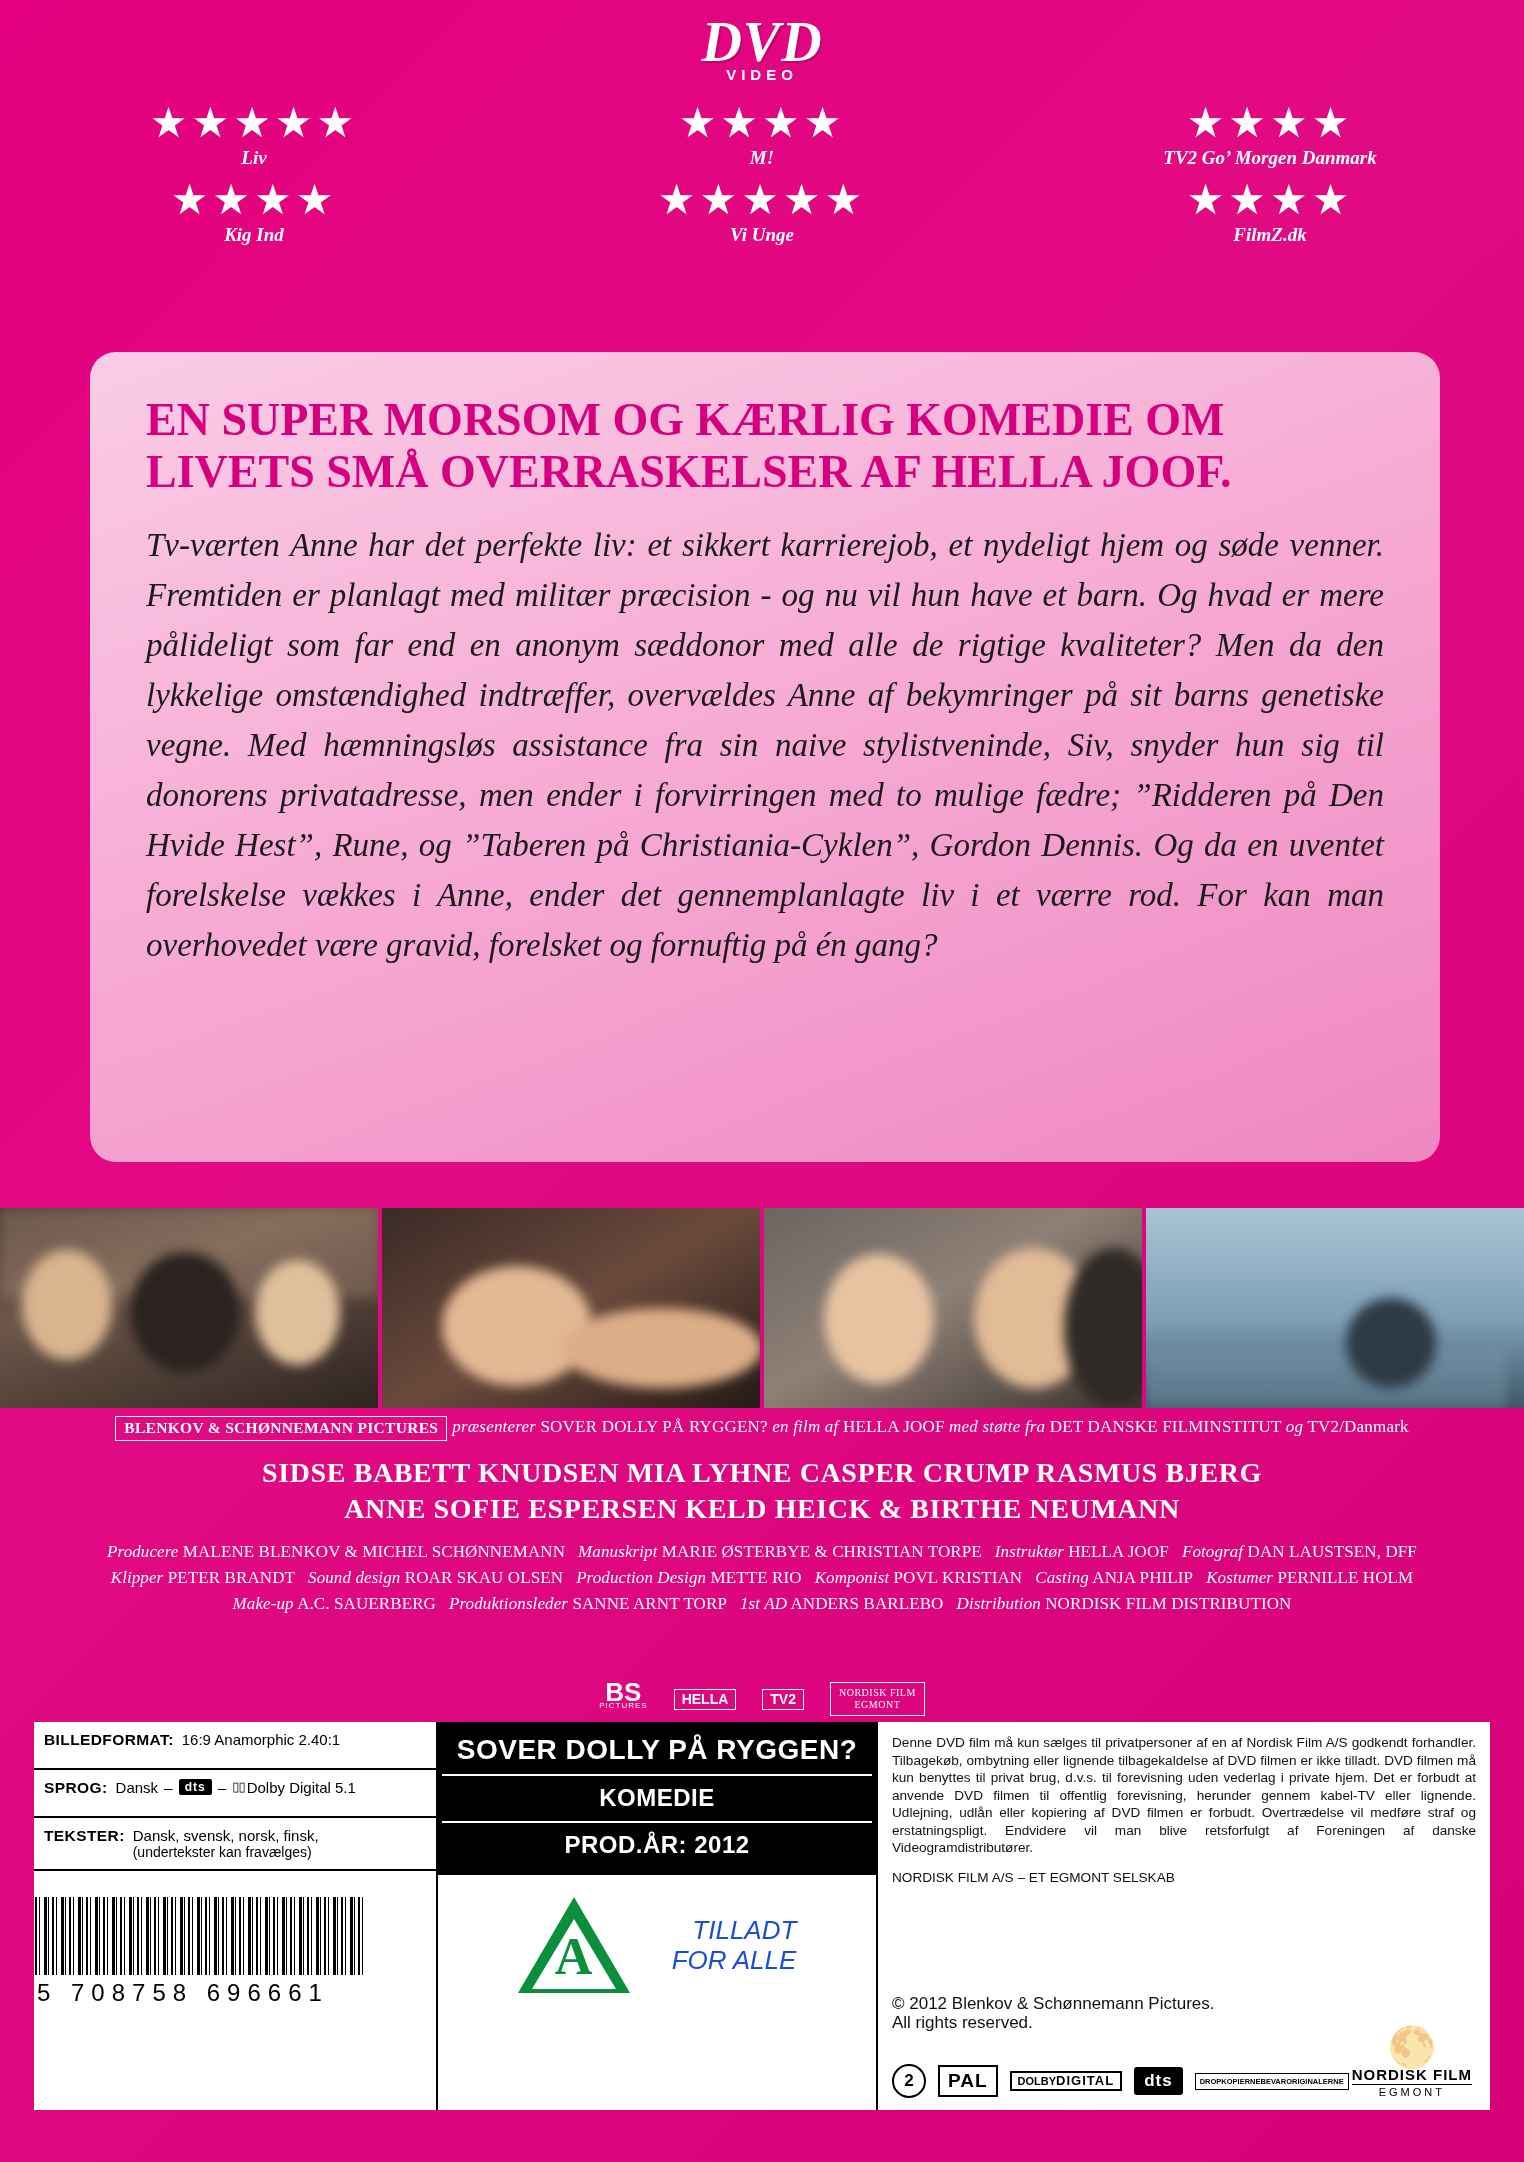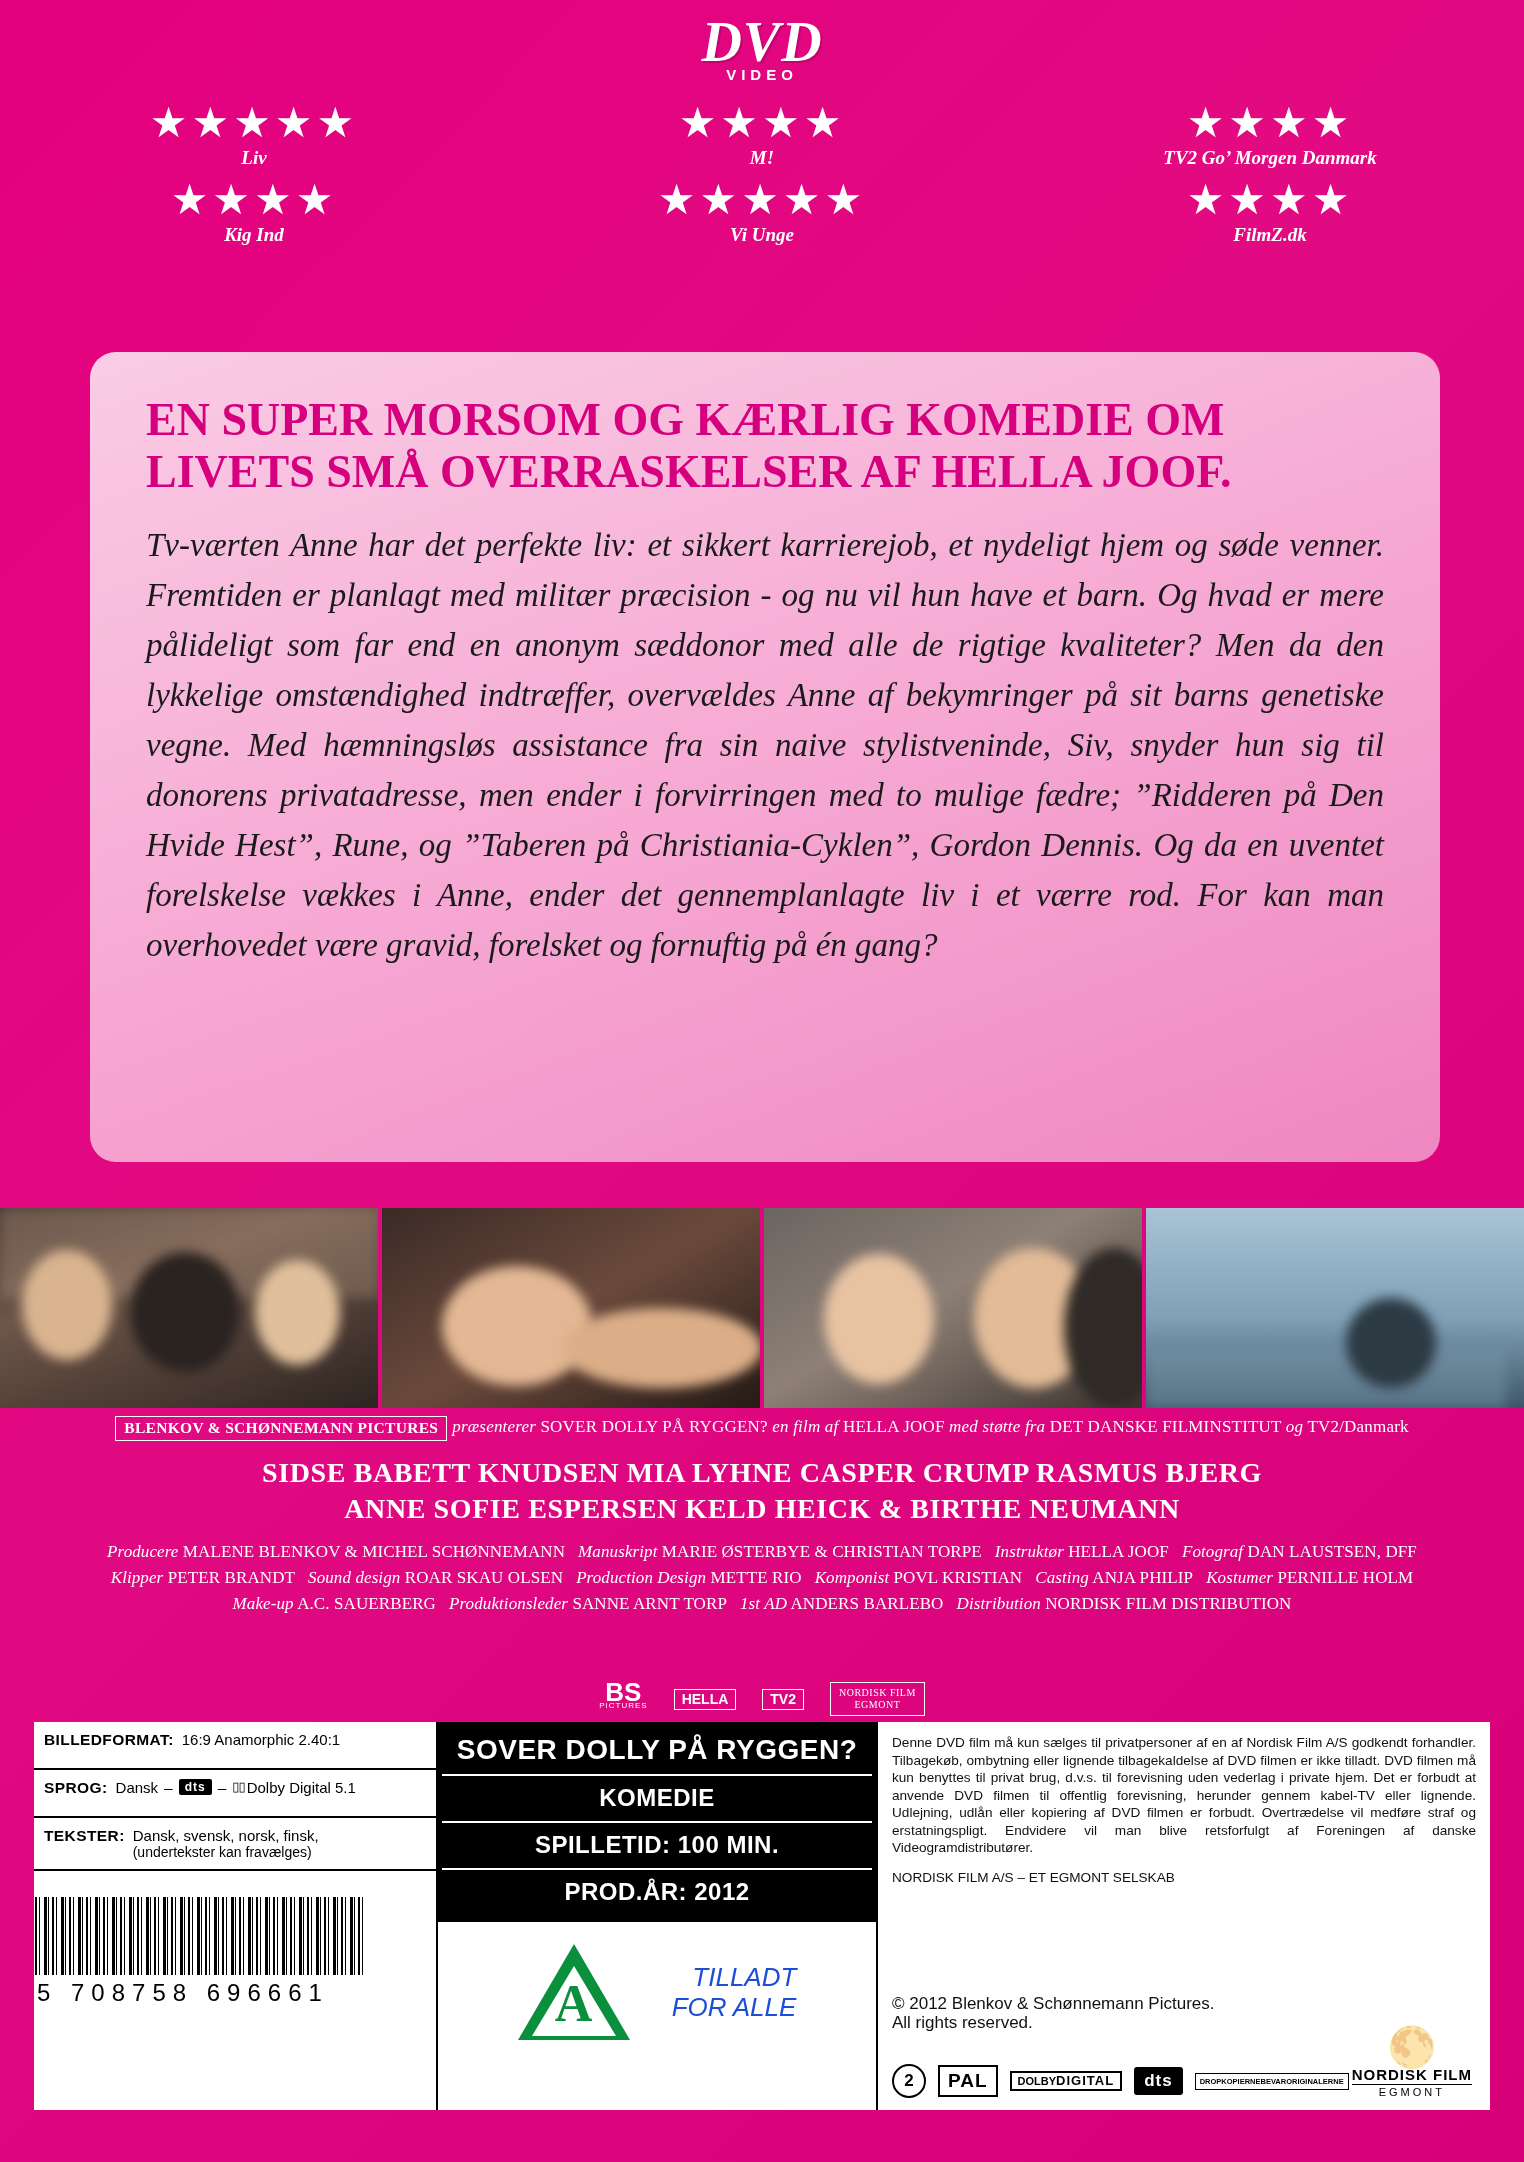--- a/index.html
+++ b/index.html
@@ -616,21 +616,20 @@
       <div class="barcode-area">
         <div class="barcode"></div>
         <div class="barcode-num">5 708758 696661</div>
       </div>
     </div>
 
     <div class="bb-col bb-mid">
       <div class="title-block">
         <div class="t-main">SOVER DOLLY PÅ RYGGEN?</div>
         <div class="t-row">KOMEDIE</div>
-        <div class="t-row">SPILLETID: 100 MIN.</div>
         <div class="t-row last">PROD.ÅR: 2012</div>
       </div>
       <div class="age-block">
         <div class="age-triangle">
           <div class="tri"></div>
           <div class="tri-inner"></div>
           <div class="letter">A</div>
         </div>
         <div class="age-text">
           <div>TILLADT</div>

